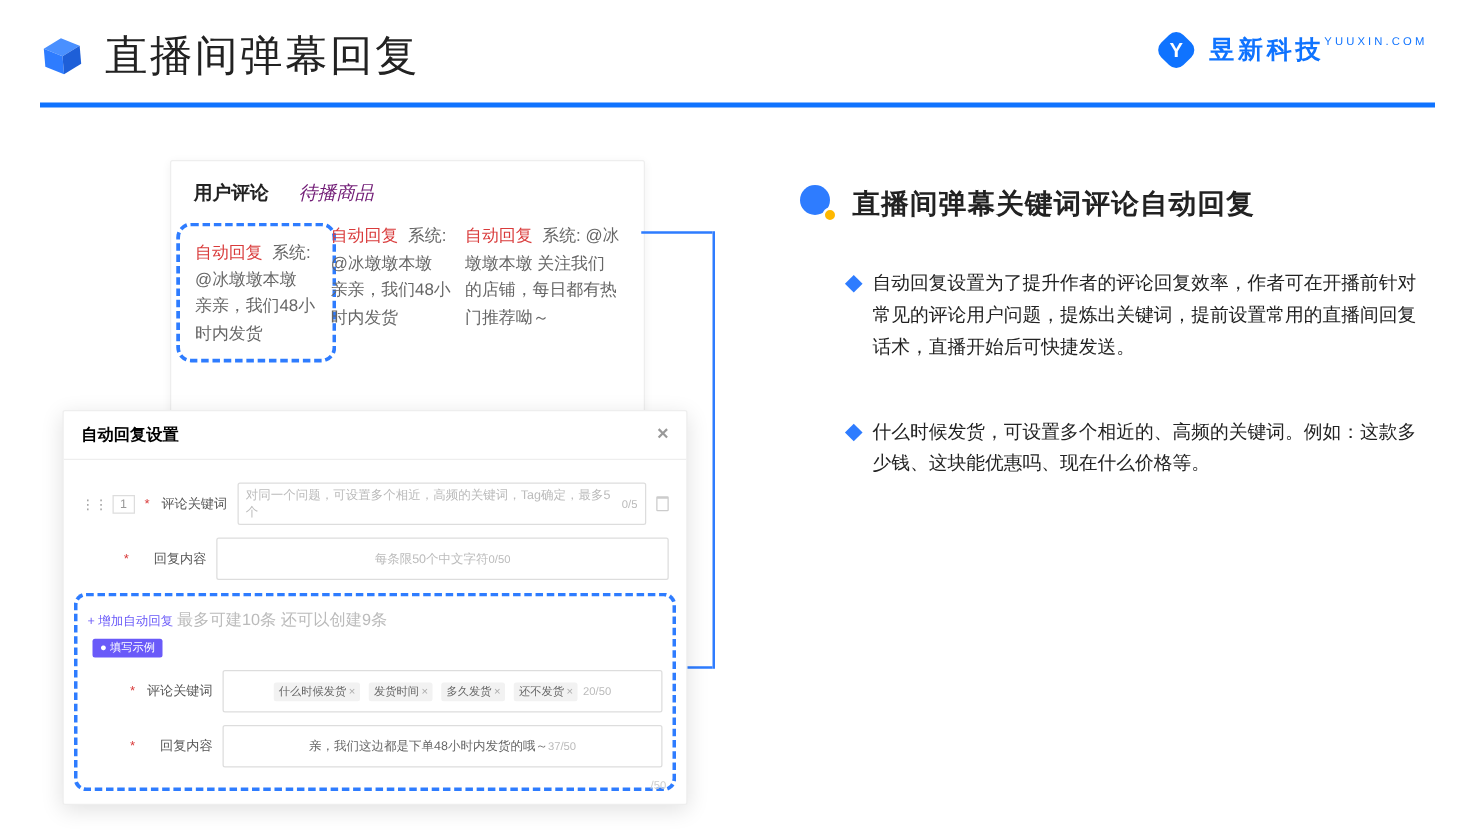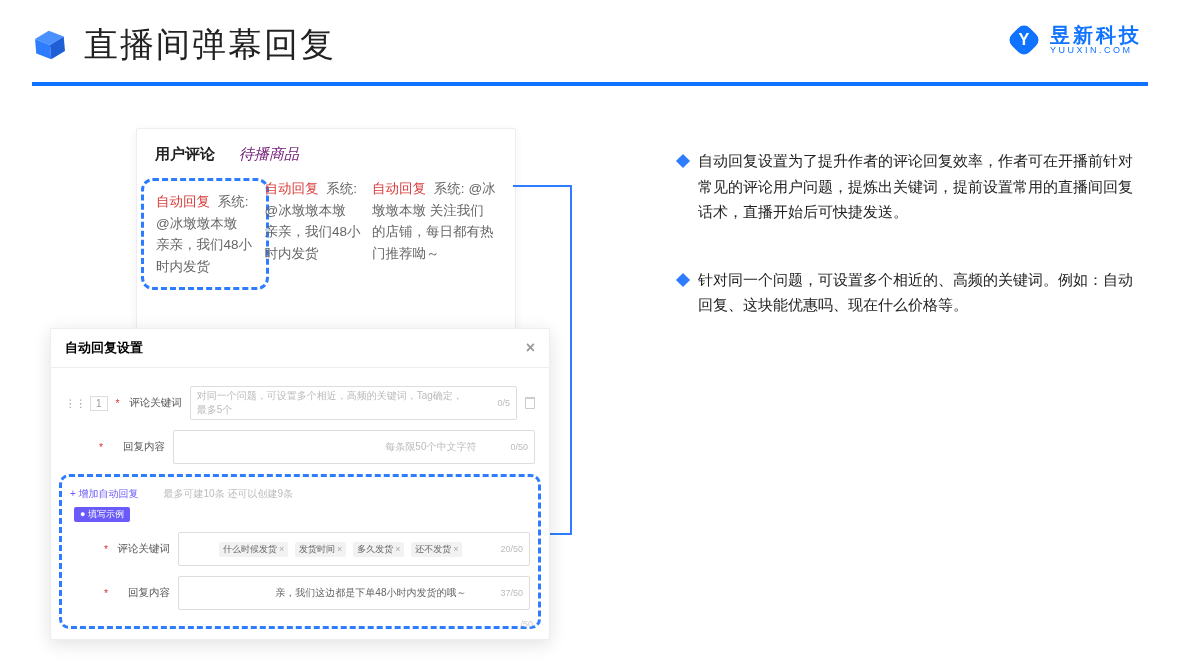--- a/index.html
+++ b/index.html
@@ -14,21 +14,21 @@
       display: flex;
       justify-content: space-between;
       align-items: flex-start;
       padding: 22px 38px 0 32px;
     }
     .header-left { display: flex; align-items: center; gap: 16px; }
     .cube-icon { width: 36px; height: 36px; transform: rotate(-5deg); }
     .page-title { font-size: 34px; font-weight: 400; color: #222; letter-spacing: 2px; }
     .brand { display: flex; align-items: center; gap: 8px; }
     .brand-icon { width: 36px; height: 36px; }
-    .brand-text { display: flex; flex-direction: column; line-height: 1.1; }
+    .brand-text { display: flex; flex-direction: row; line-height: 1.1; }
     .brand-cn { color: #0f73ff; font-size: 20px; font-weight: 700; letter-spacing: 3px; }
     .brand-en { color: #0f73ff; font-size: 9px; letter-spacing: 2.5px; }
     .divider { height: 4px; background: #0f73ff; margin: 14px 32px 0 32px; }
 
     .content { display: flex; padding: 30px 38px 0 50px; gap: 90px; }
     .left-col { position: relative; width: 500px; }
     .right-col { flex: 1; padding-top: 32px; }
 
     .panel-comments {
       position: absolute;
@@ -64,32 +64,32 @@
       z-index: 2;
     }
     .settings-head { display: flex; justify-content: space-between; align-items: center; padding: 10px 14px; border-bottom: 1px solid #eee; font-size: 13px; font-weight: 600; }
     .close-x { color: #999; font-size: 16px; cursor: pointer; }
     .settings-body { padding: 18px 14px 14px 14px; font-size: 10.5px; }
     .row { display: flex; align-items: center; gap: 8px; margin-bottom: 10px; }
     .idx { display: flex; align-items: center; gap: 4px; color: #999; }
     .idx-box { border: 1px solid #ddd; padding: 1px 5px; font-size: 10px; }
     .req-star { color: #d93b3b; }
     .flabel { color: #555; width: 54px; text-align: right; }
-    .finput { flex: 1; border: 1px solid #ddd; border-radius: 2px; height: 22px; padding: 16px 6px; display: flex; align-items: center; justify-content: flex-end; color: #bbb; font-size: 10px; background: #fff; gap: 34px; }
+    .finput { flex: 1; border: 1px solid #ddd; border-radius: 2px; height: 22px; padding: 16px 6px; display: flex; align-items: center; justify-content: center; color: #bbb; font-size: 10px; background: #fff; }
     .counter { color: #bbb; font-size: 9px; }
     .trash { width: 10px; height: 12px; border: 1px solid #ccc; border-top: 2px solid #ccc; border-radius: 1px; }
 
     .example-box {
       border: 3px dashed #2e7cff;
       border-radius: 10px;
       margin: 8px -6px -4px -6px;
       padding: 10px 8px 6px 8px;
     }
     .add-link { color: #6a5af9; font-size: 10px; }
-    .hint { color: #bbb; font-size: 10px; margin-left: 22px; }
+    .hint { color: #bbb; font-size: 13px; margin-left: 0; }
     .badge-purple { display: inline-block; background: #6a5af9; color: #fff; font-size: 9px; padding: 1px 6px; border-radius: 2px; margin: 6px 0 6px 4px; }
     .pill { display: inline-flex; align-items: center; background: #f2f2f2; color: #666; font-size: 9px; padding: 1px 4px; border-radius: 2px; margin-right: 4px; }
     .pill-x { margin-left: 2px; color: #aaa; }
     .val-in { color: #666; }
     .bottom-counter { position: absolute; right: 16px; bottom: 10px; color: #ccc; font-size: 9px; }
 
     .connector1 { position: absolute; border-right: 2px solid #2e7cff; top: 56px; right: -57px; width: 0; height: 350px; z-index: 0; }
     .connector1::before { content:''; position:absolute; top:0; right:0; width:57px; border-top:2px solid #2e7cff; }
     .connector1::after { content:''; position:absolute; bottom:0; right:0; width:57px; border-top:2px solid #2e7cff; }
 
@@ -221,24 +221,31 @@
             </div>
           </div>
         </div>
         <span class="bottom-counter">/50</span>
       </div>
     </div>
 
   </div>
 
   <div class="right-col">
+    <div class="section-head">
+      <div class="bubble-icon">
+        <div class="bubble-big"></div>
+          <div class="bubble-small"></div>
+      </div>
+      <h2 class="section-title">直播间弹幕关键词评论自动回复</h2>
+    </div>
     <div class="bullets">
       <div class="bullet">
         <div class="dia"></div>
         <span>自动回复设置为了提升作者的评论回复效率，作者可在开播前针对常见的评论用户问题，提炼出关键词，提前设置常用的直播间回复话术，直播开始后可快捷发送。</span>
       </div>
       <div class="bullet">
         <div class="dia"></div>
-        <span>针对同一个问题，可设置多个相近的、高频的关键词。例如：自动回复、这块能优惠吗、现在什么价格等。</span>
+        <span>什么时候发货，可设置多个相近的、高频的关键词。例如：这款多少钱、这块能优惠吗、现在什么价格等。</span>
       </div>
     </div>
   </div>
 </div>
 
 </body></html>

